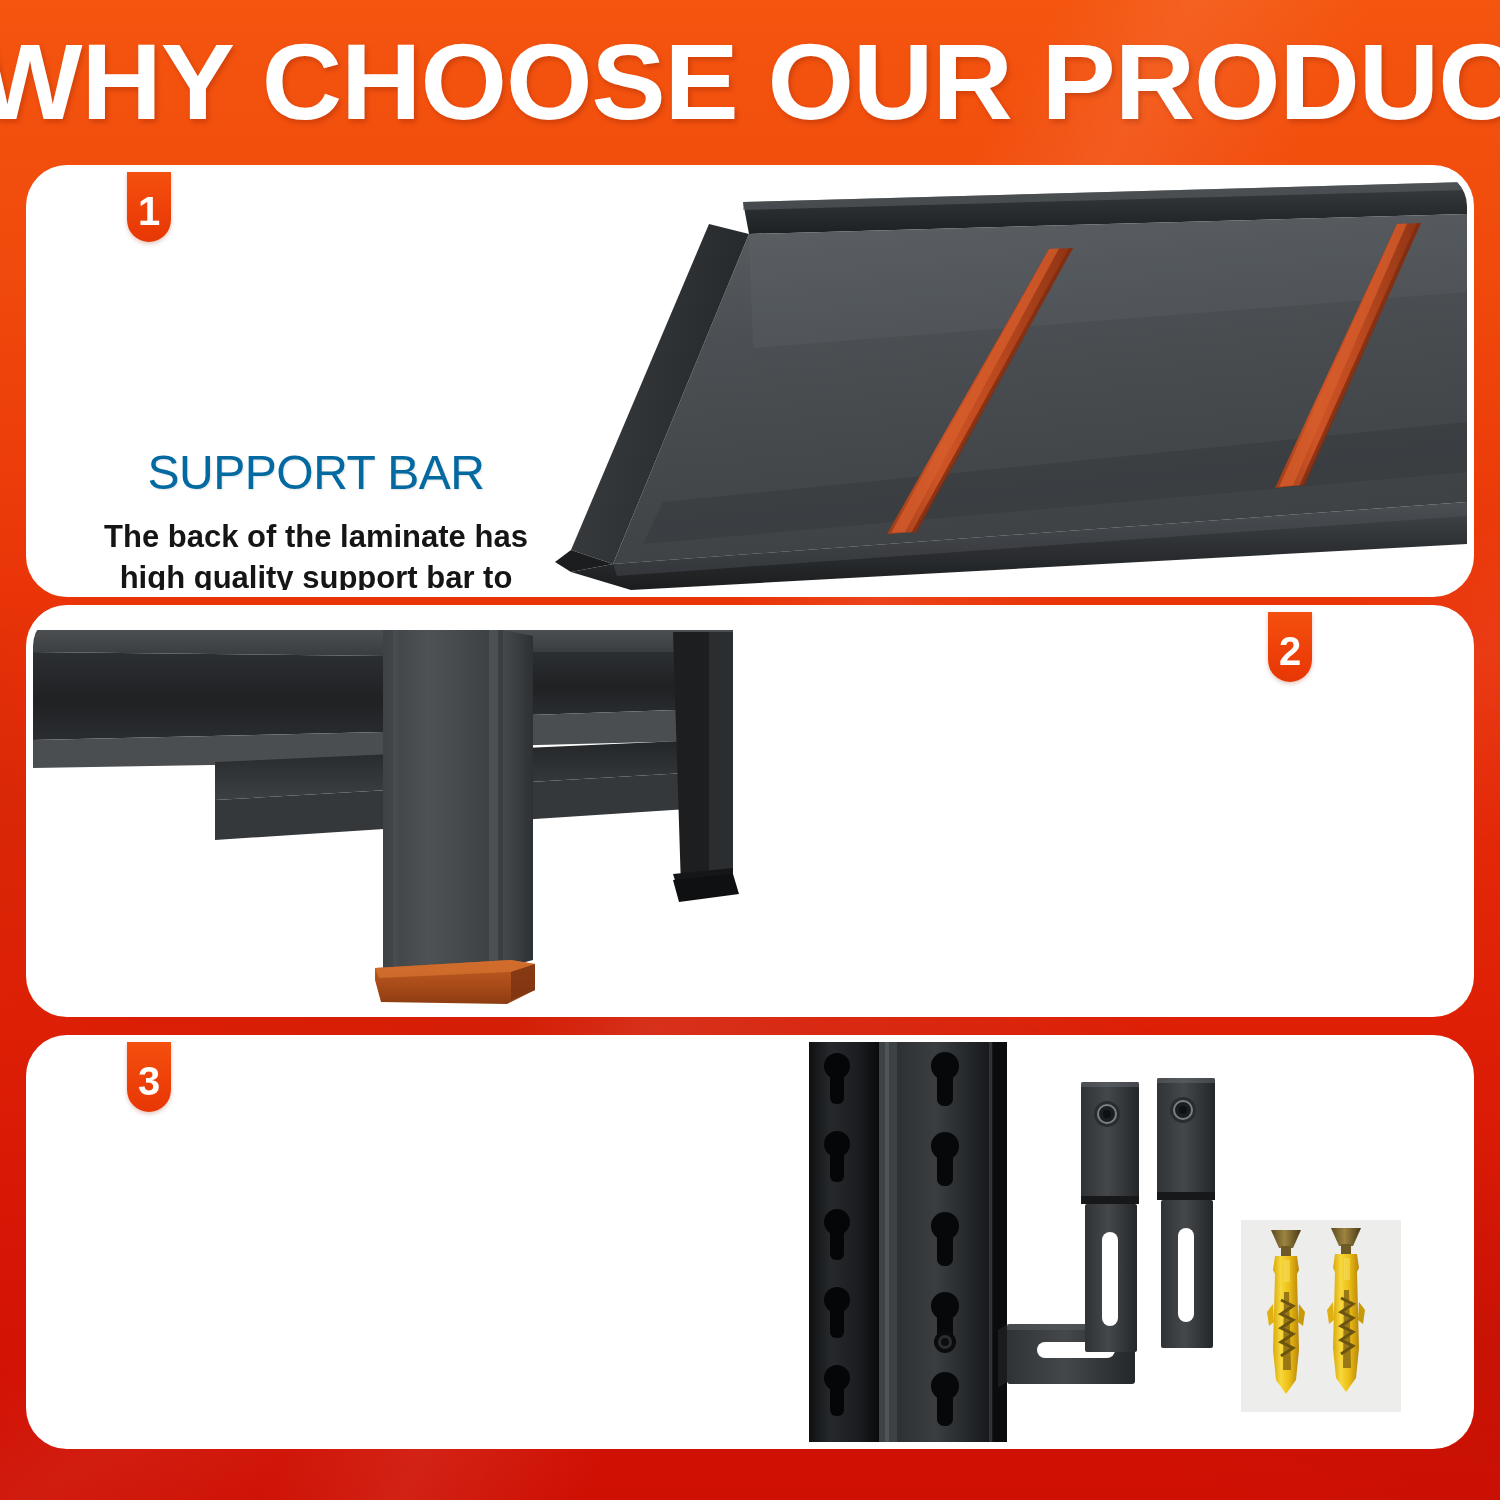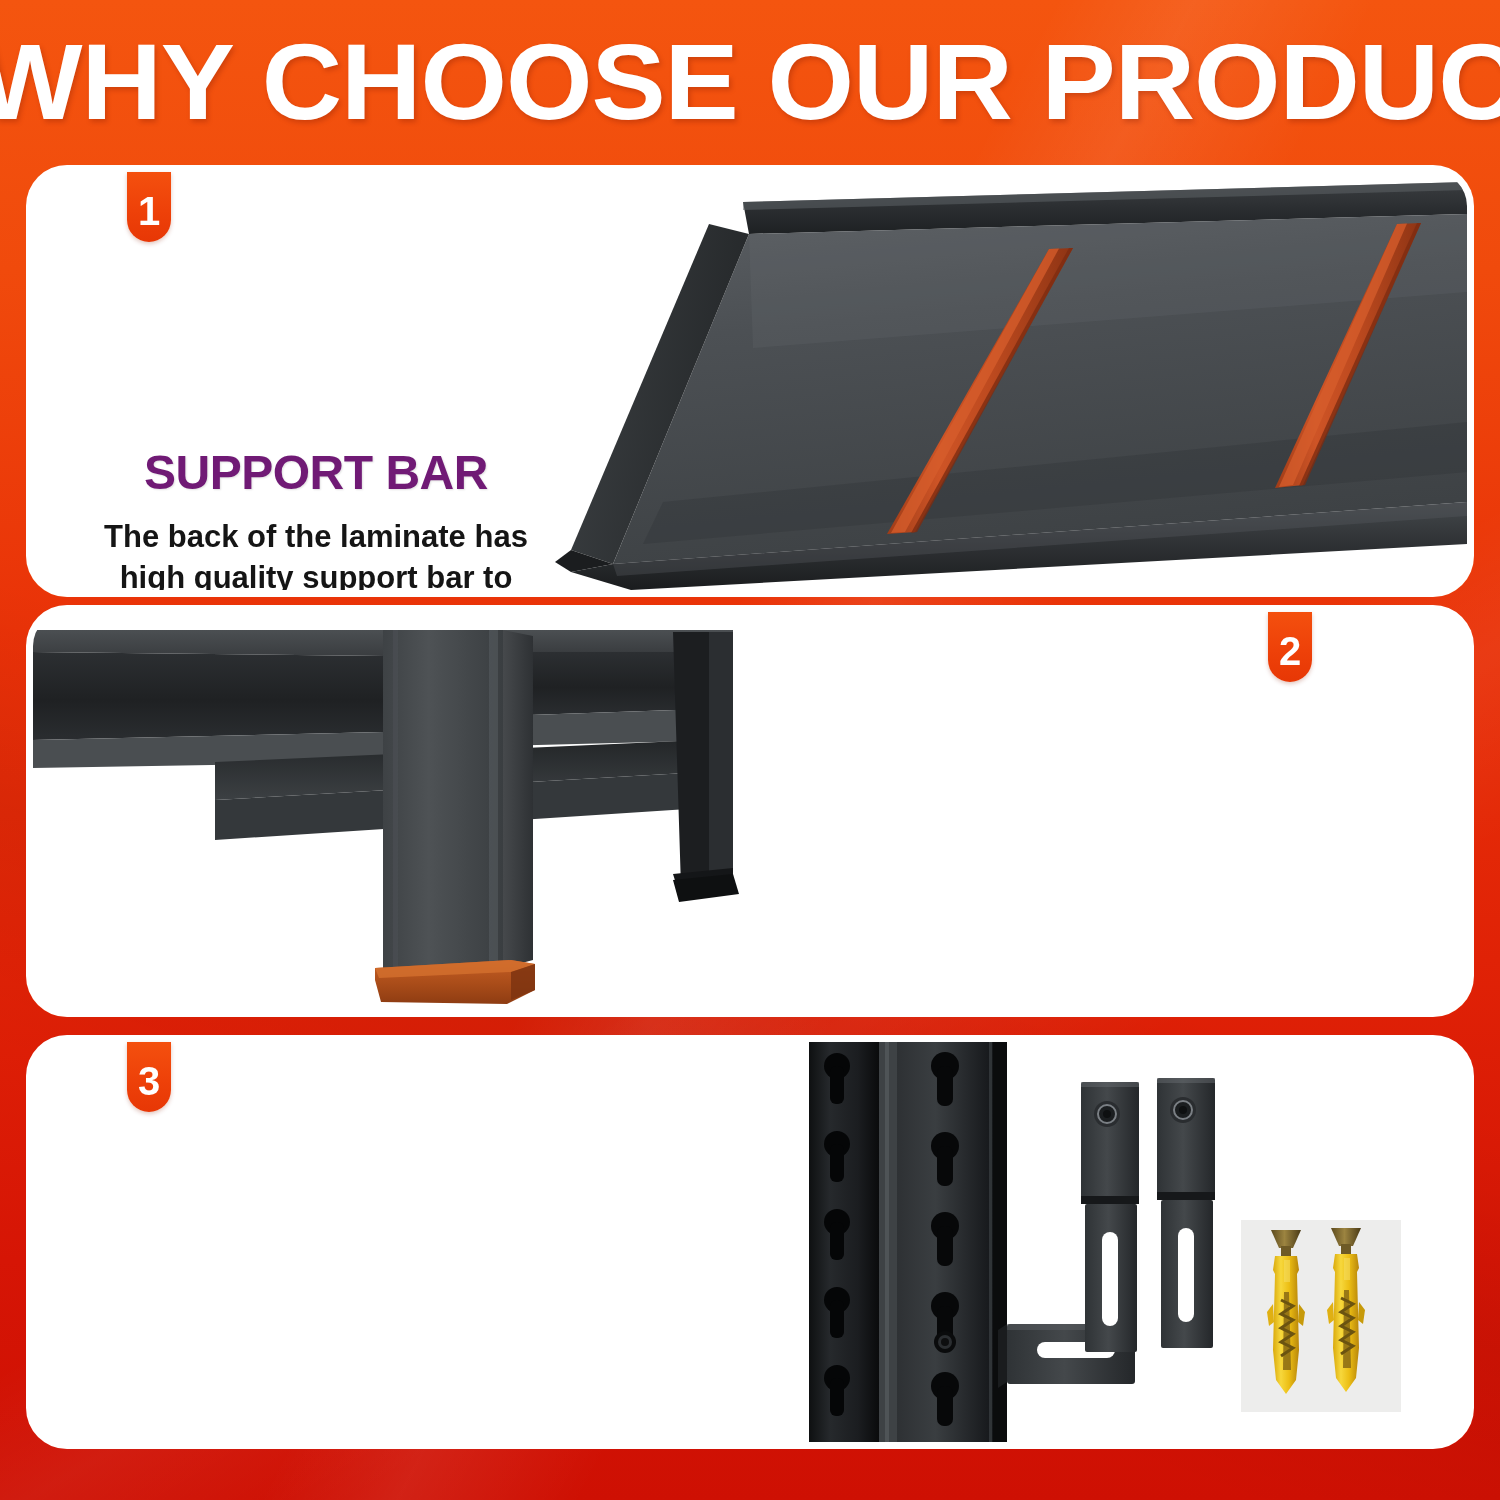--- a/index.html
+++ b/index.html
@@ -89,22 +89,22 @@
     z-index:6;
     box-shadow:0 2px 4px rgba(140,30,0,0.25);
   }
   #badge1 { left:127px;  top:172px; }
   #badge2 { left:1268px; top:612px; }
   #badge3 { left:127px;  top:1042px; }
 
   
   .txt { position:absolute; text-align:center; z-index:4; }
   .head {
-    color:#701a75;
-    font-weight:bold;
+    color:#0369a1;
+    font-weight:normal;
     letter-spacing:-0.5px;
     text-shadow:1px 1px 2px rgba(0,0,0,0.12);
   }
   .body {
     color:#151515;
     font-weight:bold;
   }
 
   #txt1 { left:48px; top:272px; width:470px; }
   #txt1 .head { font-size:48px; line-height:58px; margin-bottom:14px; }

